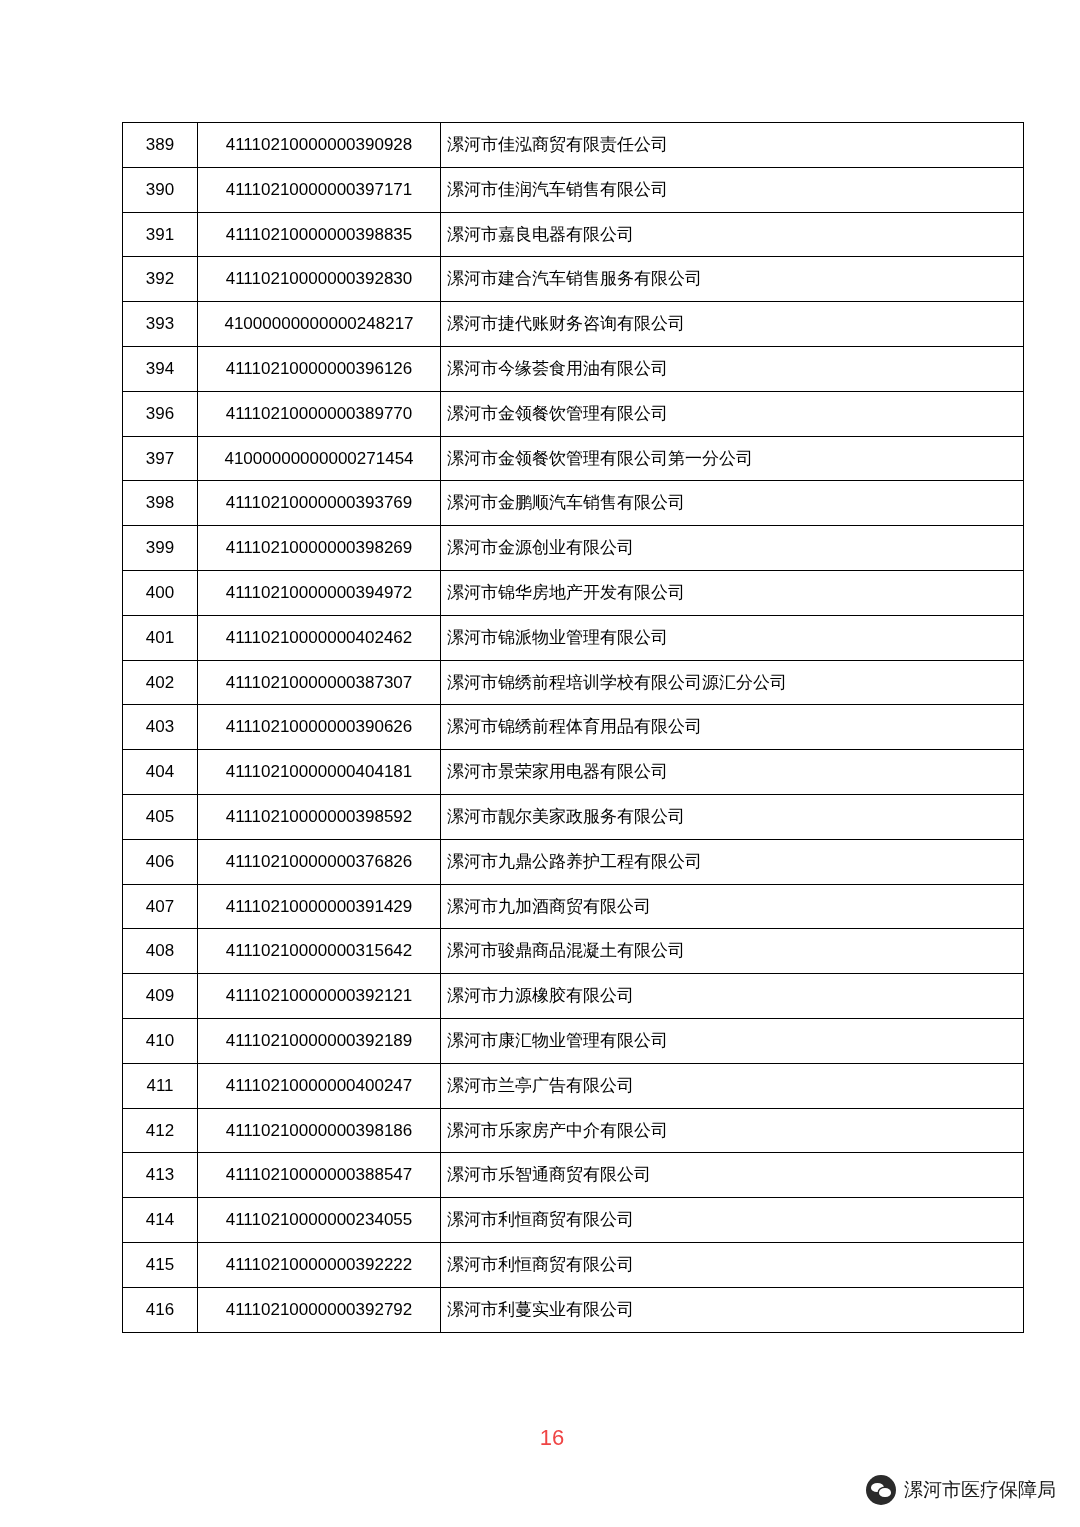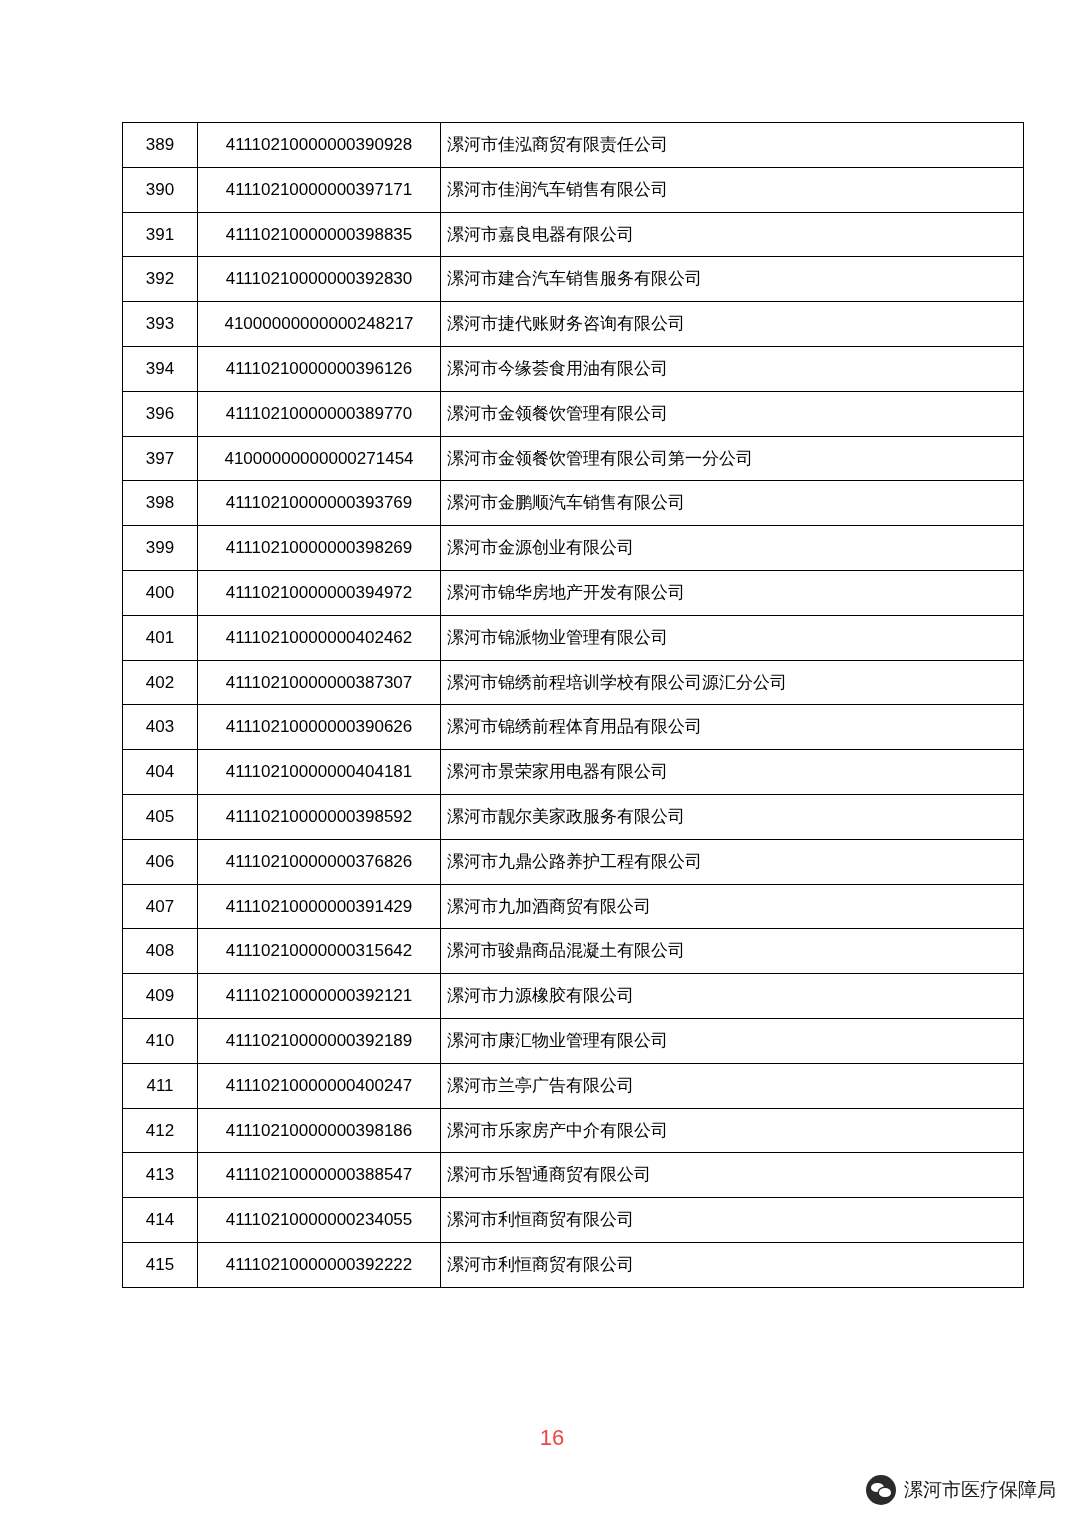--- a/index.html
+++ b/index.html
@@ -235,20 +235,25 @@
           <tr>
             <td class="col-index">414</td>
             <td class="col-code">41110210000000234055</td>
             <td class="col-name">漯河市利恒商贸有限公司</td>
           </tr>
           <tr>
             <td class="col-index">415</td>
             <td class="col-code">41110210000000392222</td>
             <td class="col-name">漯河市利恒商贸有限公司</td>
           </tr>
+          <tr>
+            <td class="col-index">416</td>
+            <td class="col-code">41110210000000392792</td>
+            <td class="col-name">漯河市利蔓实业有限公司</td>
+          </tr>
         </tbody>
     </table>
   </div>
 
   <div class="page-number">16</div>
 
   <div class="footer-badge">
     <span class="wechat-icon"></span>
     <span class="badge-text">漯河市医疗保障局</span>
   </div>

